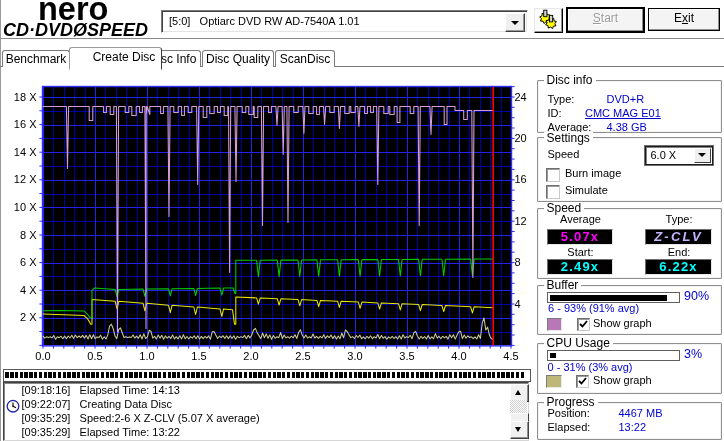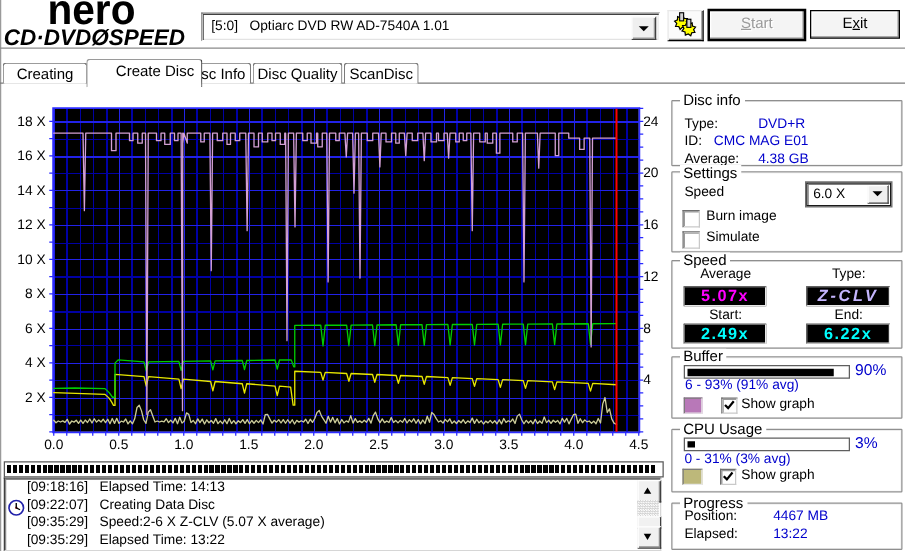--- a/index.html
+++ b/index.html
@@ -82,21 +82,21 @@
   <polygon points="15.7,10.1 13.4,11.2 13.3,13.7 10.9,12.8 9.1,14.5 8.0,12.2 5.5,12.1 6.4,9.7 4.7,7.9 7.0,6.8 7.1,4.3 9.5,5.2 11.3,3.5 12.4,5.8 14.9,5.9 14.0,8.3" fill="#ffff00" stroke="#000" stroke-width="1"></polygon>
   <rect x="8.7" y="1.2" width="3.2" height="6.5" fill="#d0d0d0" stroke="#000" stroke-width="0.9"></rect>
   <polygon points="20.9,16.9 18.4,17.2 17.6,19.6 15.6,18.1 13.3,19.1 13.0,16.6 10.6,15.8 12.1,13.8 11.1,11.5 13.6,11.2 14.4,8.8 16.4,10.3 18.7,9.3 19.0,11.8 21.4,12.6 19.9,14.6" fill="#ffff00" stroke="#000" stroke-width="1"></polygon>
   <rect x="14.5" y="6.4" width="3.2" height="6.5" fill="#d0d0d0" stroke="#000" stroke-width="0.9"></rect>
 </svg>
 </div>
 <div class="abs btn" id="startbtn"><u>S</u>tart</div>
 <div class="abs btn" id="exitbtn">E<u>x</u>it</div>
 
 <div class="abs" id="tabline"></div>
-<div class="tab" style="left:2px;top:50px;width:66px;height:16px;line-height:16px;">Creating</div>
+<div class="tab" style="left:2px;top:50px;width:66px;height:16px;line-height:16px;">Benchmark</div>
 <div class="tab" id="tab-active" style="left:69px;top:47px;width:74px;height:21px;line-height:19px;">Create Disc</div>
 <div class="tab" style="left:145px;top:50px;width:54px;height:16px;line-height:16px;">Disc Info</div>
 <div class="tab" style="left:202px;top:50px;width:70px;height:16px;line-height:16px;">Disc Quality</div>
 <div class="tab" style="left:275px;top:50px;width:58px;height:16px;line-height:16px;">ScanDisc</div>
 
 <svg class="abs" style="left:0;top:0" width="724" height="441">
 <rect x="43.0" y="87.0" width="468.0" height="258.4" fill="#000000"></rect>
 <path d="M53.5 87.0V345.4M64.5 87.0V345.4M74.5 87.0V345.4M85.5 87.0V345.4M105.5 87.0V345.4M116.5 87.0V345.4M126.5 87.0V345.4M137.5 87.0V345.4M157.5 87.0V345.4M168.5 87.0V345.4M178.5 87.0V345.4M189.5 87.0V345.4M209.5 87.0V345.4M220.5 87.0V345.4M230.5 87.0V345.4M241.5 87.0V345.4M261.5 87.0V345.4M272.5 87.0V345.4M282.5 87.0V345.4M293.5 87.0V345.4M313.5 87.0V345.4M324.5 87.0V345.4M334.5 87.0V345.4M345.5 87.0V345.4M365.5 87.0V345.4M376.5 87.0V345.4M386.5 87.0V345.4M397.5 87.0V345.4M417.5 87.0V345.4M428.5 87.0V345.4M438.5 87.0V345.4M449.5 87.0V345.4M469.5 87.0V345.4M480.5 87.0V345.4M490.5 87.0V345.4M501.5 87.0V345.4M43.0 332.5H511.0M43.0 304.5H511.0M43.0 276.5H511.0M43.0 249.5H511.0M43.0 221.5H511.0M43.0 194.5H511.0M43.0 166.5H511.0M43.0 138.5H511.0M43.0 111.5H511.0" stroke="#0000a4" fill="none" shape-rendering="crispEdges"></path>
 <path d="M43.5 87.0V345.4M95.5 87.0V345.4M147.5 87.0V345.4M199.5 87.0V345.4M251.5 87.0V345.4M303.5 87.0V345.4M355.5 87.0V345.4M407.5 87.0V345.4M459.5 87.0V345.4M511.5 87.0V345.4M43.0 318.5H511.0M43.0 290.5H511.0M43.0 263.5H511.0M43.0 235.5H511.0M43.0 207.5H511.0M43.0 180.5H511.0M43.0 152.5H511.0M43.0 125.5H511.0M43.0 97.5H511.0" stroke="#2222e8" fill="none" shape-rendering="crispEdges"></path>
 <rect x="42.5" y="86.5" width="469.0" height="259.4" fill="none" stroke="#2d2dff" stroke-width="1.4"></rect>
@@ -140,21 +140,21 @@
       </g>
 <line x1="493.2" y1="87.0" x2="493.2" y2="345.4" stroke="#ff0000" stroke-width="1.6"></line>
 </svg>
 
 <div class="grp" style="left:536.5px;top:79.8px;width:183.5px;height:51.2px;">
  <span class="cap">Disc info</span>
     </div>
  <div class="abs" style="left:547.5px;top:93px;">Type:</div>
     <div class="abs bl" style="left:606.5px;top:93px;">DVD+R</div>
  <div class="abs" style="left:547.5px;top:107px;">ID:</div>
-    <div class="abs bl" style="left:571px;top:107px;">CMC MAG E01</div>
+    <div class="abs bl" style="left:585px;top:107px;text-decoration:underline;">CMC MAG E01</div>
  <div class="abs" style="left:547.5px;top:120.5px;">Average:</div>
     <div class="abs bl" style="left:606.5px;top:120.5px;">4.38 GB</div>
 
 <div class="grp" style="left:536.5px;top:137.4px;width:183.5px;height:62.6px;">
  <span class="cap">Settings</span>
     </div>
  <div class="abs" style="left:547.5px;top:147.6px;">Speed</div>
  <div class="abs" style="left:644.5px;top:146px;width:66px;height:17px;background:#fff;border:1px solid #1a1a1a;box-shadow:0 0 0 1px #6e6e6e, inset 1px 1px 0 #808080;">
    <span style="position:absolute;left:5px;top:2px;">6.0 X</span>
    <div style="position:absolute;right:1px;top:1px;width:15px;height:13px;background:#efefef;border:1px solid;border-color:#fff #404040 #404040 #fff;">

